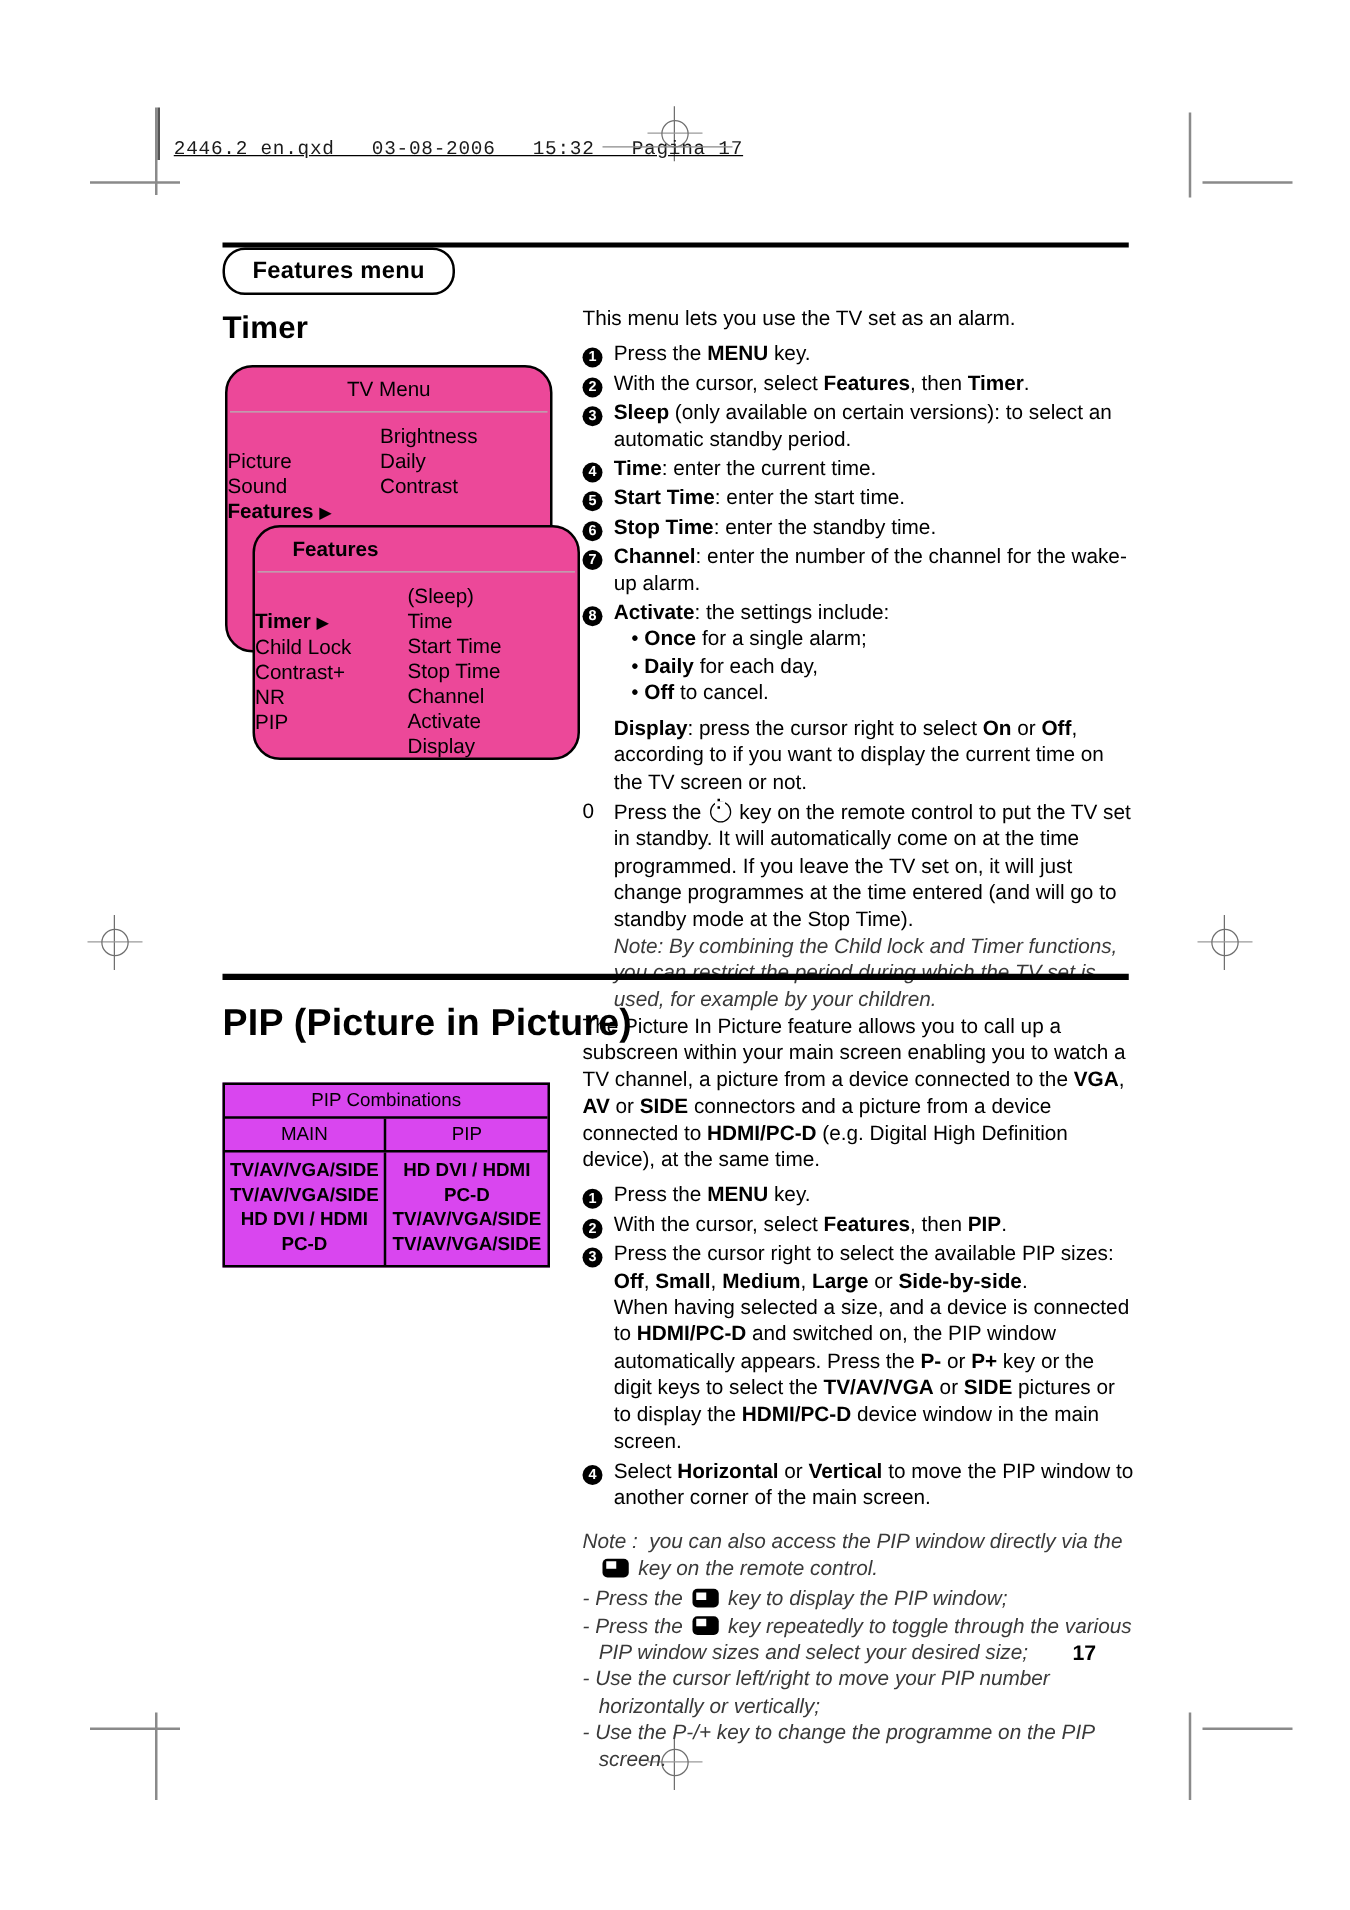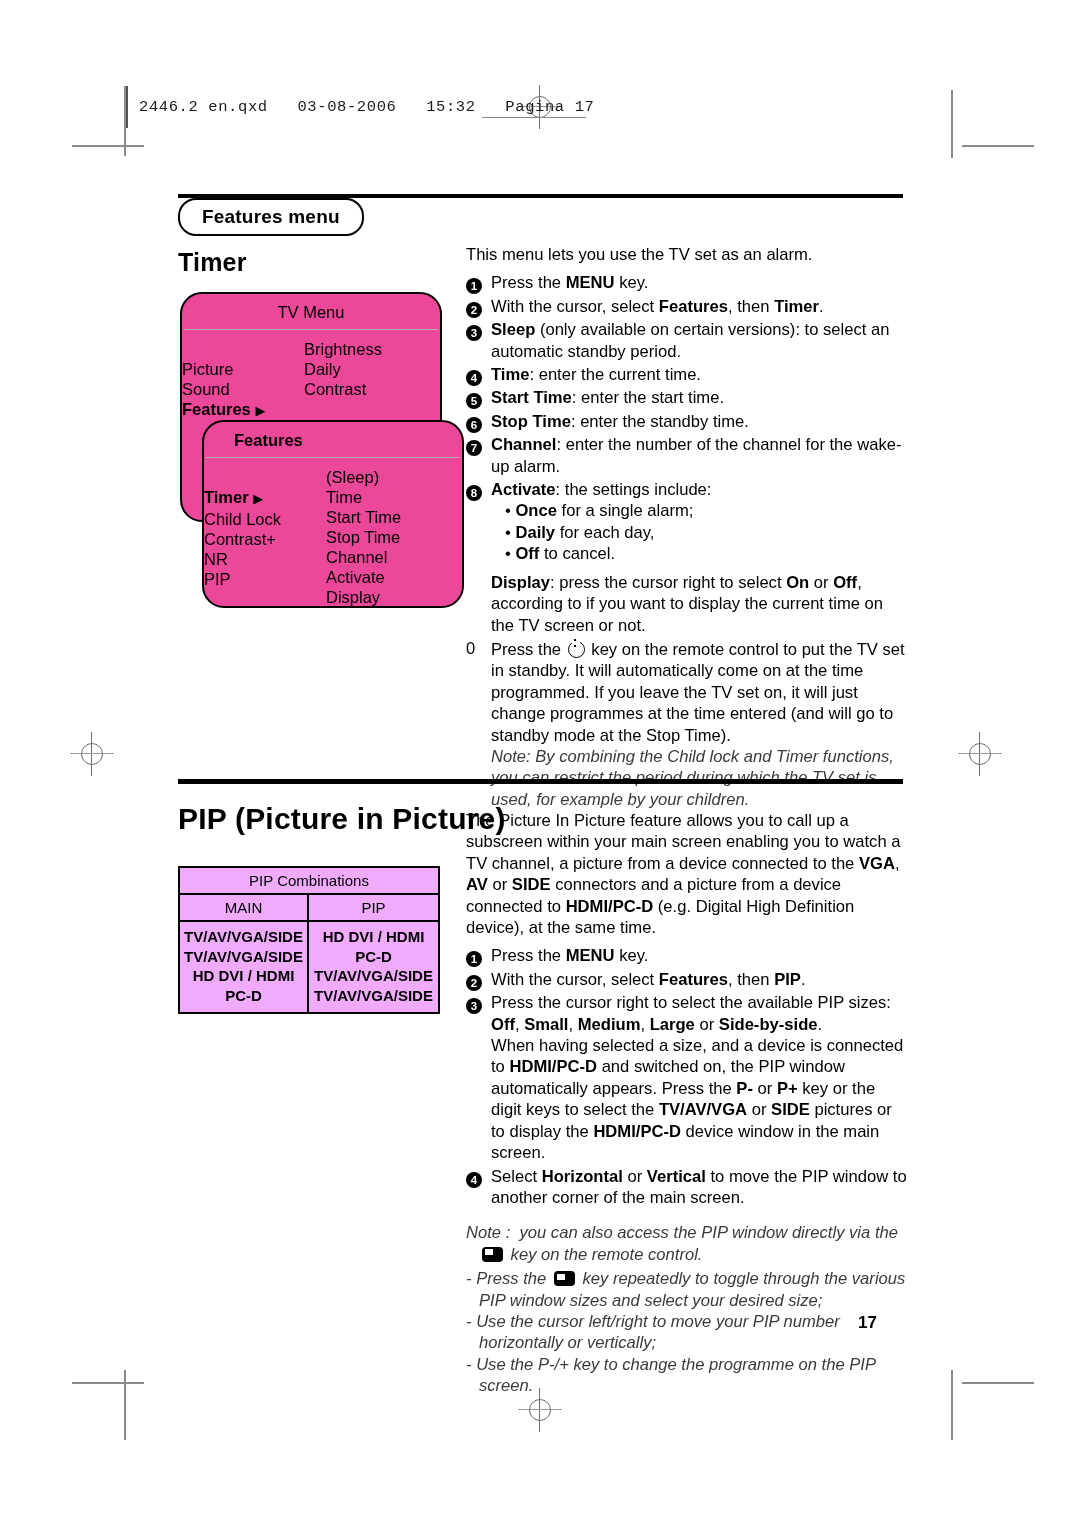--- a/index.html
+++ b/index.html
@@ -28,21 +28,21 @@
   }
   .reg .rv { position: absolute; left: 21px; top: 0; width: 1px; height: 44px; background: #6f6f6f; }
   .reg .rh { position: absolute; top: 21px; left: 0; height: 1px; width: 44px; background: #9a9a9a; }
 
   
   .fileheader {
     position: absolute;
     left: 126px; top: 86px;
     width: 460px; height: 42px;
     border-left: 2px solid #555;
-    display: flex; align-items: center;
+    display: flex; align-items: flex-end; text-decoration: underline;
   }
   .fileheader .ftext {
     font-family: "Liberation Mono", monospace;
     font-size: 15.5px;
     letter-spacing: 0.6px;
     padding-left: 11px;
     white-space: pre;
     color: #1a1a1a;
   }
   .fileheader-underline {
@@ -110,21 +110,21 @@
   .mcol-l .bold, .mcol-r .bold { font-weight: bold; }
   .arrow { font-size: 13px; }
 
   
   .piptable {
     position: absolute; left: 178px; top: 866px;
     width: 262px;
     border: 2px solid #000;
     box-sizing: border-box;
     font-size: 15px;
-    background: #f0abfc;
+    background: #d946ef;
   }
   .piptable .trow { display: flex; }
   .piptable .thead1 { text-align: center; padding: 4px 0 4px 0; border-bottom: 2px solid #000; }
   .piptable .thead2 { border-bottom: 2px solid #000; }
   .piptable .c1 { width: 50%; text-align: center; padding: 4px 0; box-sizing: border-box; border-right: 2px solid #000; }
   .piptable .c2 { width: 50%; text-align: center; padding: 4px 0; box-sizing: border-box; }
   .piptable .tbody { display: flex; }
   .piptable .tbody .col { width: 50%; box-sizing: border-box; padding: 5px 0 7px 0; }
   .piptable .tbody .col.left { border-right: 2px solid #000; }
   .piptable .tbody .cell { text-align: center; line-height: 19.5px; font-weight: bold; }
@@ -367,20 +367,21 @@
           <div class="itext">Press the cursor right to select the available PIP sizes: <b>Off</b>, <b>Small</b>, <b>Medium</b>, <b>Large</b> or <b>Side-by-side</b>.<div>When having selected a size, and a device is connected to <b>HDMI/PC-D</b> and switched on, the PIP window automatically appears. Press the <b>P-</b> or <b>P+</b> key or the digit keys to select the <b>TV/AV/VGA</b> or <b>SIDE</b> pictures or to display the <b>HDMI/PC-D</b> device window in the main screen.</div></div>
         </div>
         <div class="item">
           <div class="marker"><span class="disc">4</span></div>
           <div class="itext">Select <b>Horizontal</b> or <b>Vertical</b> to move the PIP window to another corner of the main screen.</div>
         </div>
       </div>
     <div style="height:12px"></div>
     <div class="notelines">
         <div class="hang" style="margin-bottom:3px">Note : &nbsp;you can also access the PIP window directly via the <span class="pipkey"></span> key on the remote control.</div>
+        <div class="hang">- Press the <span class="pipkey"></span> key to display the PIP window;</div>
         <div class="hang">- Press the <span class="pipkey"></span> key repeatedly to toggle through the various PIP window sizes and select your desired size;</div>
         <div class="hang">- Use the cursor left/right to move your PIP number horizontally or vertically;</div>
         <div class="hang">- Use the P-/+ key to change the programme on the PIP screen.</div>
       </div>
   </div>
 
   <div class="pagenum">17</div>
 </div>
 
 </body></html>

